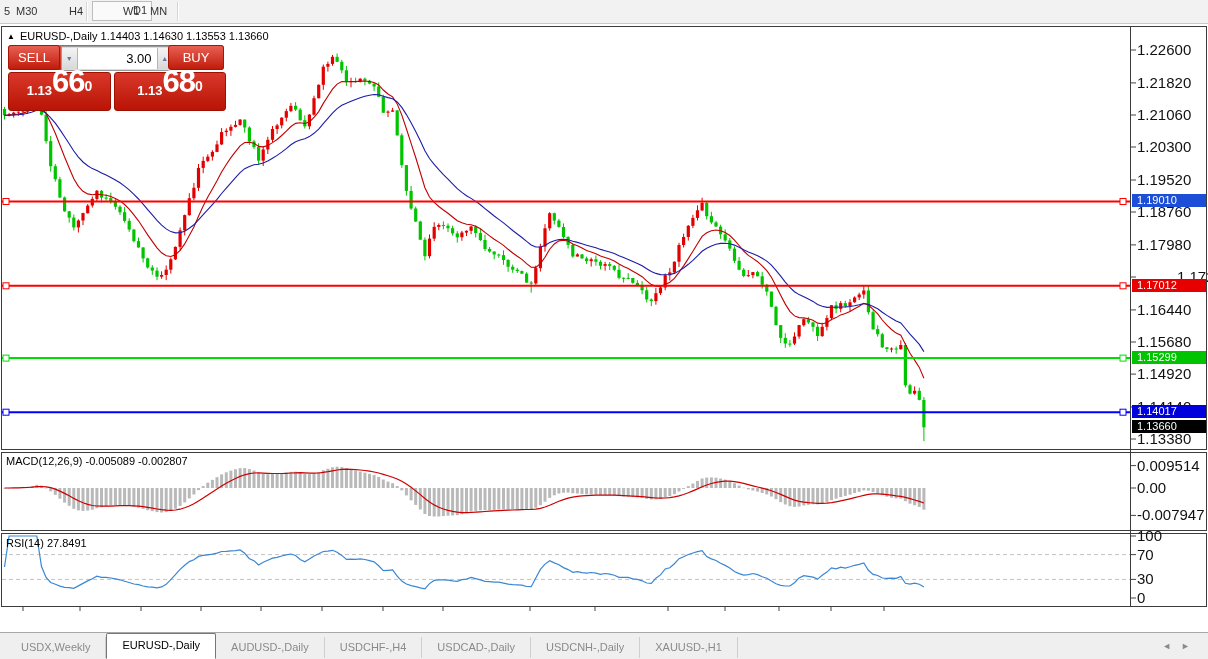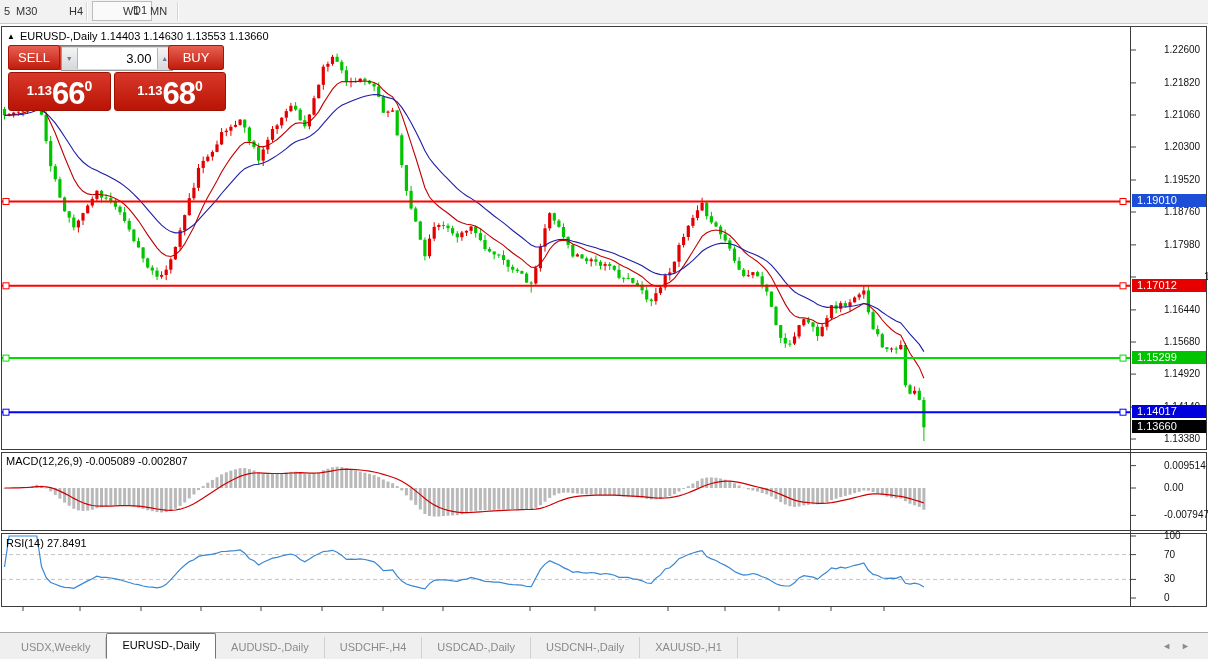--- a/index.html
+++ b/index.html
@@ -33,24 +33,24 @@
     border-right:1px solid #b5b5b5;color:#5a7ca8;font-size:7px;padding:0;cursor:pointer;}
   .spbtn.up{border-right:none;border-left:1px solid #b5b5b5;}
   .tw-val{width:74px;height:21px;border:none;background:#fff;font-size:13px;text-align:right;
     padding:0 5px 0 0;color:#000;font-family:"Liberation Sans",sans-serif;}
   .tw-price{position:absolute;top:27px;height:37px;background:linear-gradient(#d8382a,#b91405);
     border:1px solid #a01000;border-radius:3px;color:#fff;display:flex;align-items:flex-end;
     justify-content:center;cursor:pointer;}
   #sellprice{left:0;width:101px;}
   #buyprice{left:106px;width:110px;}
   .p-sm{font-size:13px;font-weight:700;padding-bottom:12px;margin-top:44px;}
-  .p-big{font-size:31px;font-weight:700;line-height:31px;padding-bottom:1px;letter-spacing:-1px;}
+  .p-big{font-size:31px;font-weight:700;line-height:31px;padding-bottom:13px;letter-spacing:-1px;}
   .p-sup{font-size:14px;font-weight:700;position:relative;top:-16px;}
   
-  .pl{position:absolute;left:1164px;font-size:10px;line-height:12px;color:#111;white-space:nowrap;}
+  .pl{position:absolute;left:1137px;font-size:15px;line-height:12px;color:#111;white-space:nowrap;}
   .badge{position:absolute;left:1132px;width:69px;height:13px;font-size:11px;line-height:13px;
     color:#fff;padding-left:5px;z-index:5;}
   .ind-label{position:absolute;left:6px;font-size:11px;color:#000;z-index:3;}
   .dlabel{position:absolute;top:613px;font-size:11px;color:#000;transform:translateX(-50%);white-space:nowrap;}
   
   #tabbar{position:absolute;left:0;top:632px;width:1208px;height:27px;background:#efefef;
     border-top:1px solid #a8a8a8;display:flex;align-items:flex-end;}
   .tab{height:21px;line-height:21px;padding:0 15px;font-size:11px;color:#8a8a8a;
     border-right:1px solid #cfcfcf;margin-bottom:2px;cursor:pointer;white-space:nowrap;}
   .tab:first-child{margin-left:6px;}

